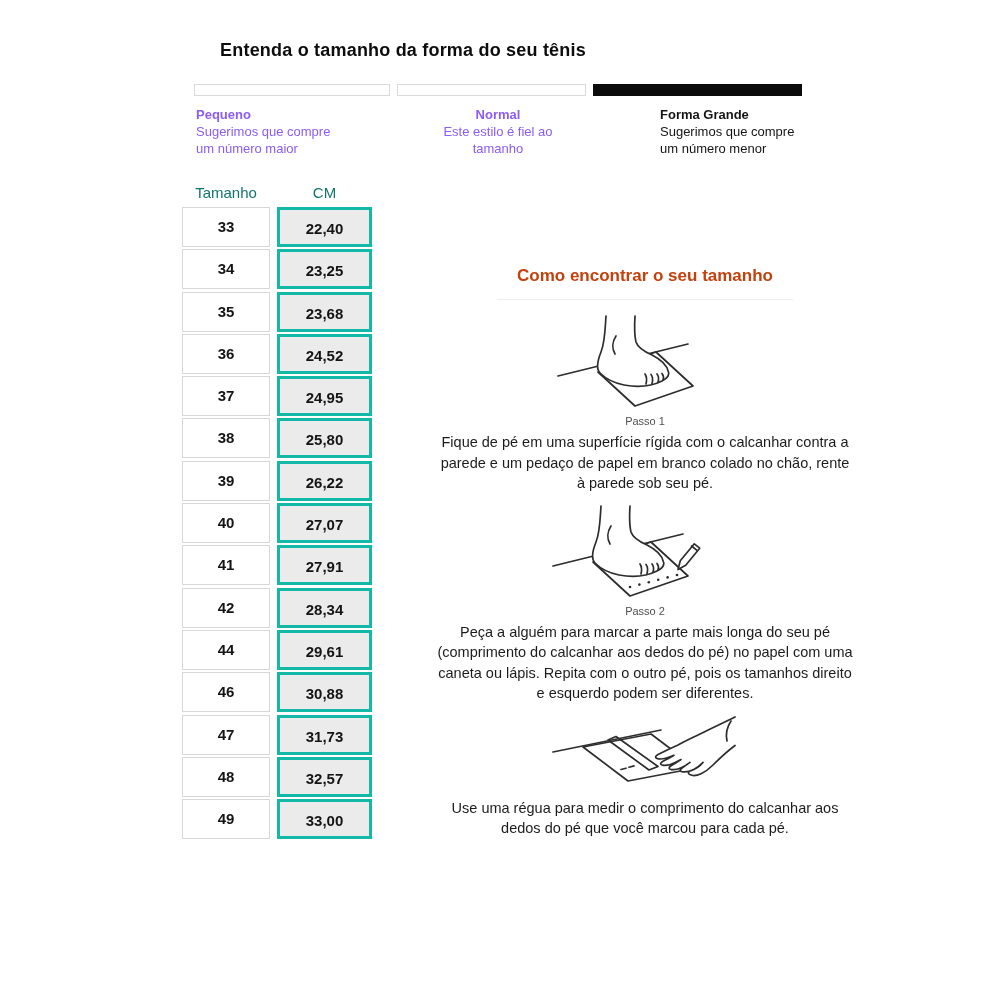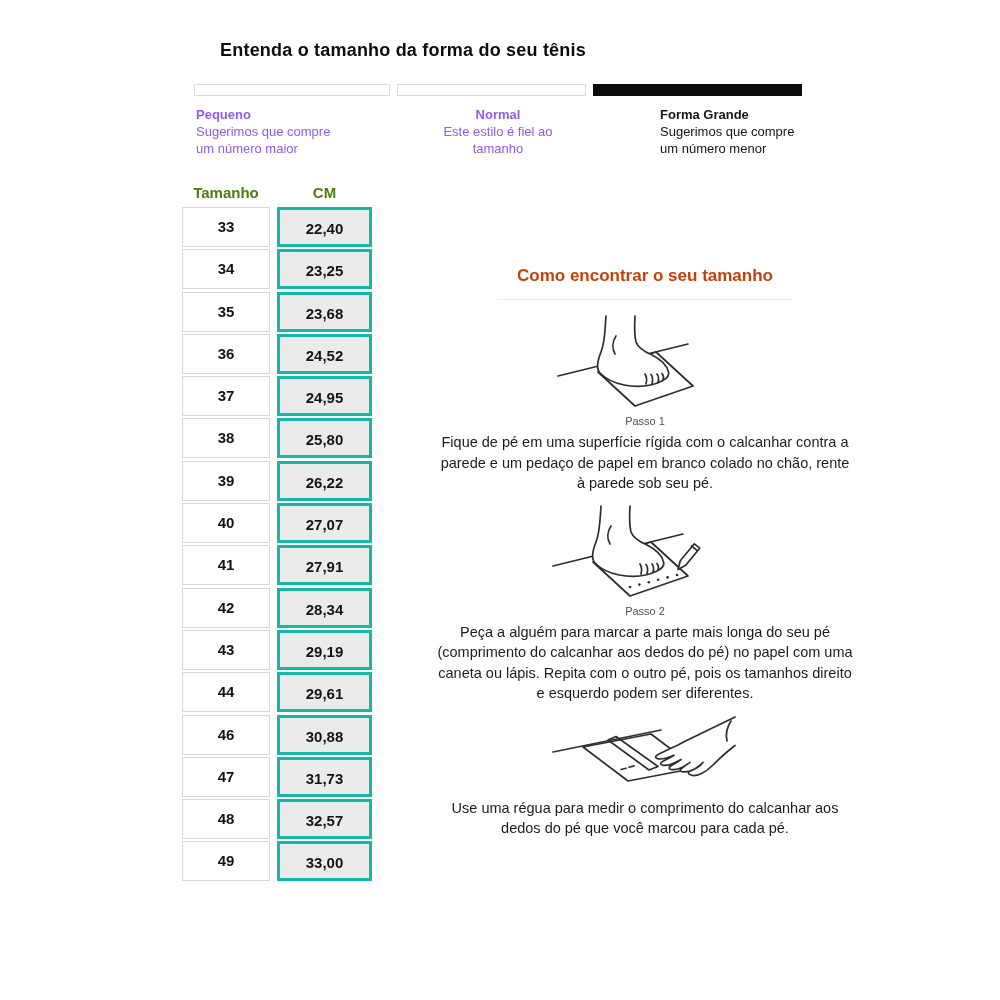--- a/index.html
+++ b/index.html
@@ -27,21 +27,21 @@
 
   .ml { position:absolute; top:106px; font-size:13px; line-height:17px; color:#8b5cf6; }
   .ml .ml-title { font-weight:bold; }
   .ml1 { left:196px; width:145px; text-align:left; }
   .ml2 { left:418px; width:160px; text-align:center; }
   .ml3 { left:660px; width:146px; color:#141414; }
 
   
   .size-table { position:absolute; left:182px; top:184px; }
   .thead { display:flex; gap:7px; margin-bottom:6px; }
-  .thead span { display:block; font-weight:bold; font-size:15px; text-align:center; color:#4d7c0f; }
+  .thead span { display:block; font-weight:normal; font-size:15px; text-align:center; color:#0f766e; }
   .thead .h-size { width:88px; }
   .thead .h-cm   { width:95px; }
   .trow { display:flex; gap:7px; margin-bottom:2.3px; }
   .cell {
     height:40px; line-height:38px; text-align:center;
     font-weight:bold; font-size:15px; color:#141414;
   }
   .cell.size { width:88px; background:#ffffff; border:1px solid #d7d7d7; }
   .cell.cm   { width:95px; background:#ebebeb; border:3px solid #14b8a6; }
 
@@ -121,24 +121,20 @@
         <div class="cell size">40</div>
         <div class="cell cm">27,07</div>
       </div>
       <div class="trow">
         <div class="cell size">41</div>
         <div class="cell cm">27,91</div>
       </div>
       <div class="trow">
         <div class="cell size">42</div>
         <div class="cell cm">28,34</div>
-      </div>
-      <div class="trow">
-        <div class="cell size">43</div>
-        <div class="cell cm">29,19</div>
       </div>
       <div class="trow">
         <div class="cell size">44</div>
         <div class="cell cm">29,61</div>
       </div>
       <div class="trow">
         <div class="cell size">46</div>
         <div class="cell cm">30,88</div>
       </div>
       <div class="trow">

